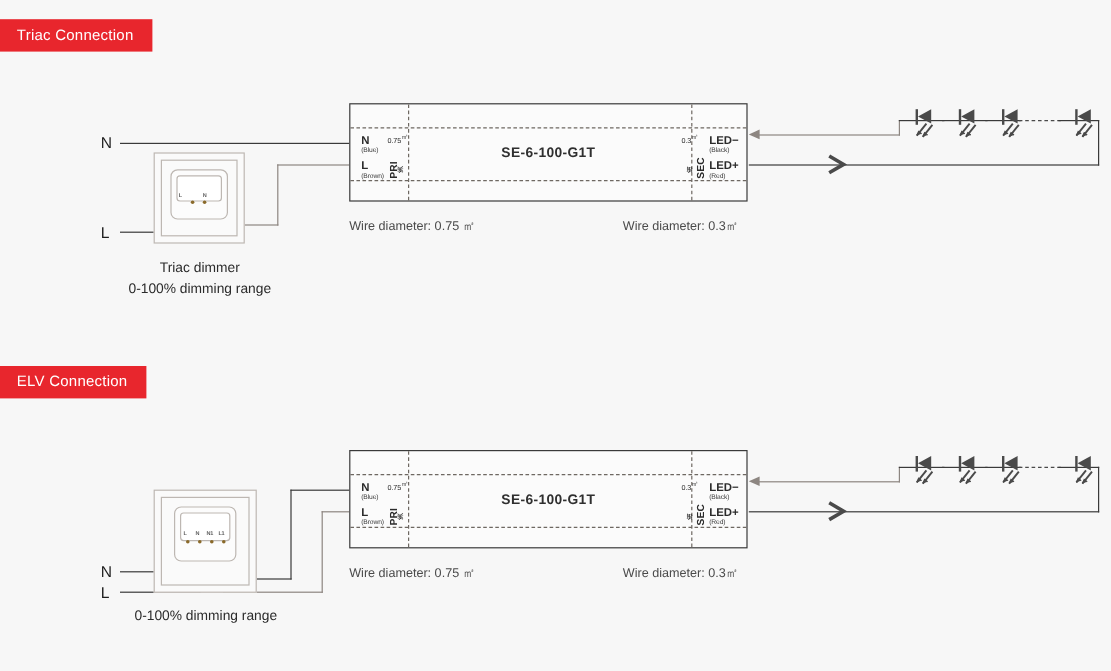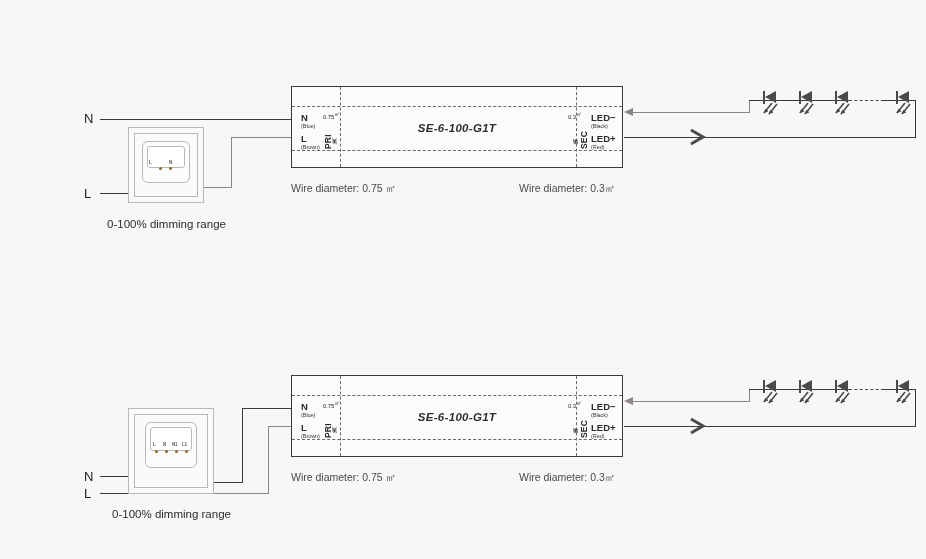--- a/index.html
+++ b/index.html
@@ -36,21 +36,20 @@
   }
   .driver .dash-v{
     position:absolute;top:0;bottom:0;width:0;
     border-left:1.2px dashed #6e6862;
   }
   .model{
     position:absolute;left:0;right:0;
     text-align:center;
     font-size:11.5px;font-weight:bold;color:#2f2f2f;
     letter-spacing:.3px;
-    font-style:italic;
   }
   .term{position:absolute;font-size:9.5px;color:#2b2b2b;font-weight:bold;line-height:1;}
   .term .sub{display:block;font-size:5.6px;font-weight:normal;color:#3a3a3a;margin-top:1px;letter-spacing:-.1px;}
   .vlabel{
     position:absolute;
     font-size:8.5px;font-weight:bold;color:#2b2b2b;
     writing-mode:vertical-rl;
     transform:rotate(180deg);
     letter-spacing:.2px;line-height:1;
   }
@@ -87,20 +86,21 @@
     border-right:9px solid #8d8681;
   }
   .arrowR{position:absolute;}
   .dashseg{position:absolute;height:0;border-top:1.6px dashed #4a4a4a;}
 </style>
 </head>
 <body>
 
 <div class="section" id="sec-triac" style="top:0;">
 
+  <div class="badge" style="left:0;top:16px;">Triac Connection</div>
 
   <div class="nl" style="left:84px;top:111px;">N</div>
   <div class="nl" style="left:84px;top:186px;">L</div>
 
   <div class="wire h" style="left:100px;top:119px;width:192px;"></div>
 
   <div class="wire h" style="left:100px;top:193px;width:61px;"></div>
   <div class="wire v" style="left:160px;top:150px;height:44px;"></div>
 
   <div class="wire v gray" style="left:170px;top:150px;height:38px;"></div>
@@ -112,20 +112,21 @@
     <div class="plate" style="left:0;top:0;width:76px;height:76px;"></div>
     <div class="plate" style="left:6px;top:6px;width:64px;height:64px;"></div>
     <div class="inner" style="left:14px;top:14px;width:48px;height:42px;"></div>
     <div class="screen" style="left:19px;top:19px;width:38px;height:22px;"></div>
     <div class="tlab" style="left:21px;top:33px;">L</div>
     <div class="tlab" style="left:41px;top:33px;">N</div>
     <div class="dot" style="left:30.5px;top:40px;"></div>
     <div class="dot" style="left:40.5px;top:40px;"></div>
   </div>
   <div class="cap" style="left:64px;top:216px;width:205px;">
+    <div>Triac dimmer</div>
     <div>0-100% dimming range</div>
   </div>
 
   <div class="driver" style="left:291px;top:86px;width:332px;height:82px;">
     <div class="dash" style="top:19px;"></div>
     <div class="dash" style="top:63px;"></div>
     <div class="dash-v" style="left:48px;"></div>
     <div class="dash-v" style="left:284px;"></div>
 
     <div class="model" style="top:35px;">SE-6-100-G1T</div>
@@ -211,20 +212,21 @@
       <line x1="11" y1="1" x2="3" y2="11" stroke="#4a4a4a" stroke-width="1.6"></line>
       <line x1="16" y1="2" x2="8" y2="12" stroke="#4a4a4a" stroke-width="1.6"></line>
       <polyline points="3,11 4.5,7.5 7,9.5" fill="#4a4a4a" stroke="#4a4a4a" stroke-width="1"></polyline>
       <polyline points="8,12 9.5,8.5 12,10.5" fill="#4a4a4a" stroke="#4a4a4a" stroke-width="1"></polyline>
     </svg>
   </div>
 </div>
 
 <div class="section" id="sec-elv" style="top:289px;">
 
+  <div class="badge" style="left:0;top:16px;">ELV Connection</div>
 
   <div class="nl" style="left:84px;top:180px;">N</div>
   <div class="nl" style="left:84px;top:197px;">L</div>
 
   <div class="wire h" style="left:100px;top:187px;width:57px;"></div>
   <div class="wire v" style="left:156px;top:153px;height:35px;"></div>
 
   <div class="wire h" style="left:100px;top:204px;width:67px;"></div>
   <div class="wire v" style="left:166px;top:153px;height:52px;"></div>
 

